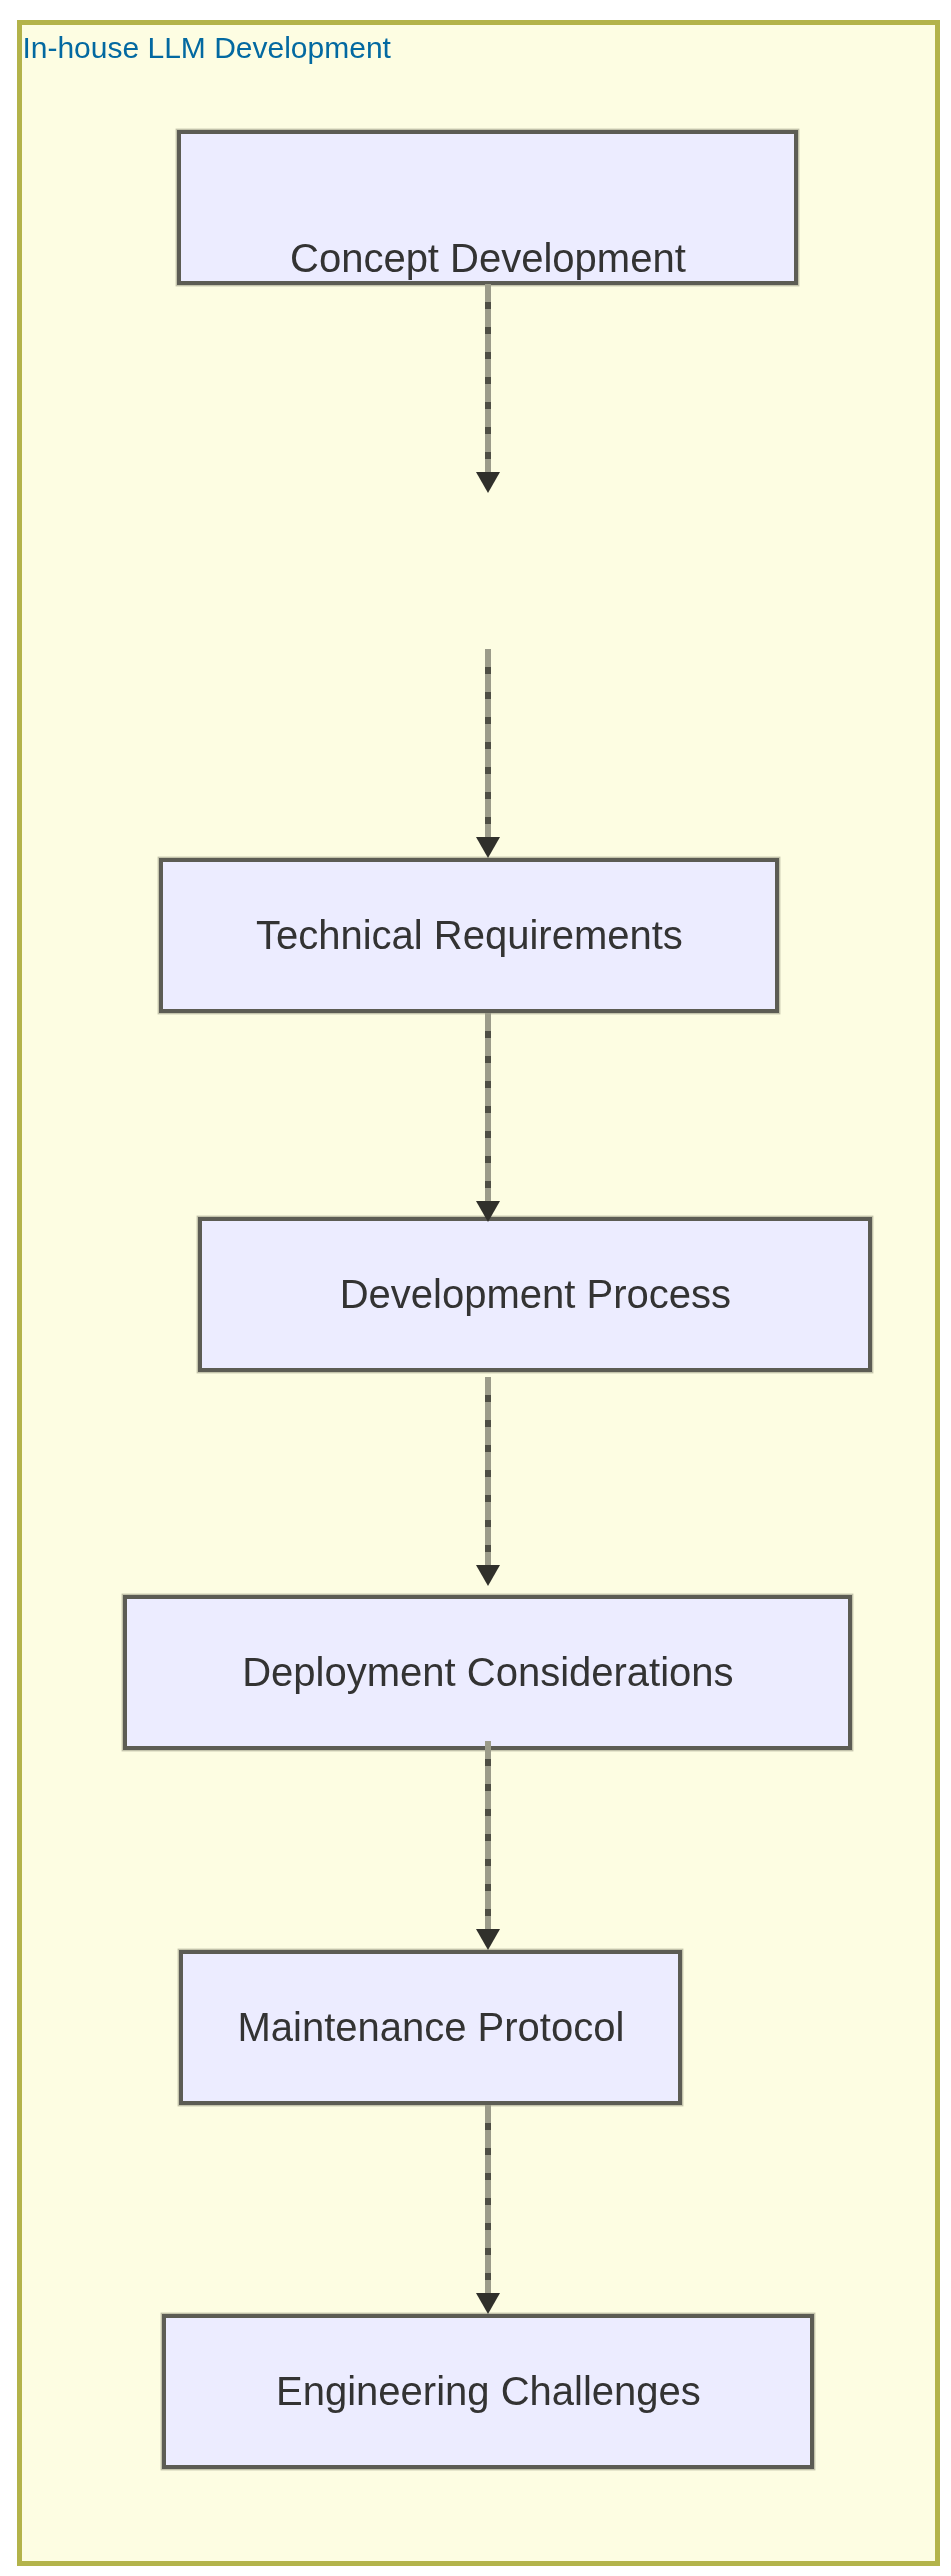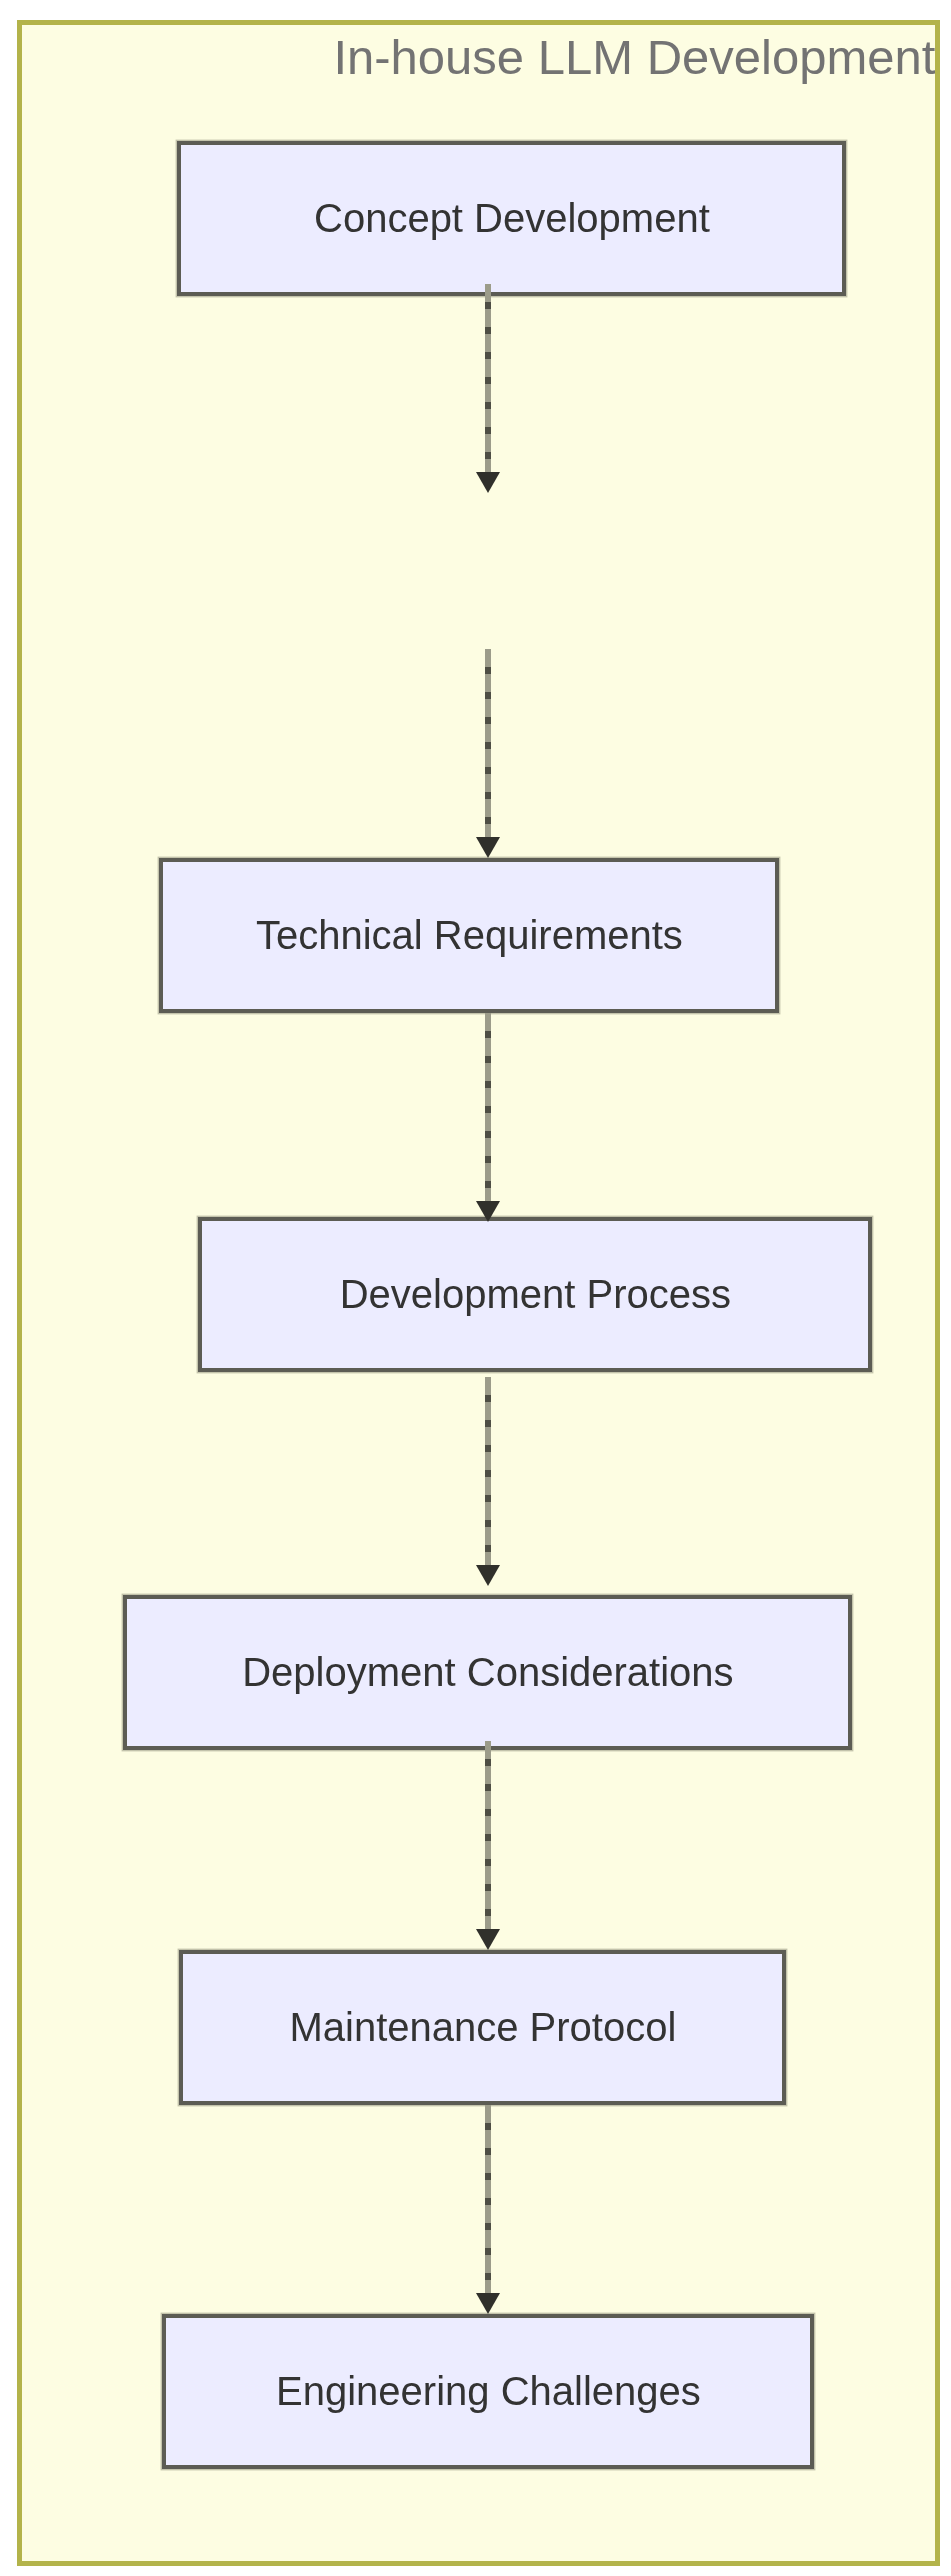--- a/index.html
+++ b/index.html
@@ -19,24 +19,24 @@
     height: 2546px;
     box-sizing: border-box;
     background: #fdfde2;
     border: 5.6px solid #b3b34a;
   }
   .cluster-title {
     position: absolute;
     top: 7px;
     left: 0;
     width: 100%;
-    text-align: right;
-    font-size: 49px;
+    text-align: left;
+    font-size: 30px;
     line-height: 1.05;
-    color: #737373;
+    color: #0369a1;
   }
   .node {
     position: absolute;
     box-sizing: border-box;
     height: 155px;
     background: #ececff;
     border: 4.2px solid #5c5c54;
     box-shadow: 0 0 0 1.4px rgba(85,85,70,0.35);
     display: flex;
     align-items: center;
@@ -73,38 +73,38 @@
   }
 </style>
 </head>
 <body>
 
 <div class="canvas">
   <div class="cluster">
 
     <div class="cluster-title">In-house LLM Development</div>
 
-    <div class="node" style="top:116px; left:155px; width:669px;">
+    <div class="node" style="top:105px; left:155px; width:621px;align-items:flex-end;">
       <span class="node-label">Concept Development</span>
     </div>
 
 
     <div class="node" style="top:833px; left:137px; width:620px;">
       <span class="node-label">Technical Requirements</span>
     </div>
 
     <div class="node" style="top:1192px; left:176px; width:674px;">
       <span class="node-label">Development Process</span>
     </div>
 
     <div class="node" style="top:1561px; left:101px; width:729px;margin-top:9px;">
       <span class="node-label">Deployment Considerations</span>
     </div>
 
-    <div class="node" style="top:1925px; left:157px; width:607px;align-items:center;">
+    <div class="node" style="top:1925px; left:157px; width:503px;align-items:center;">
       <span class="node-label">Maintenance Protocol</span>
     </div>
 
     <div class="node" style="top:2289px; left:140px; width:652px;">
       <span class="node-label">Engineering Challenges</span>
     </div>
 
     <div class="edge" style="top:259px; left:453px;">
       <div class="shaft"></div>
       <div class="head"></div>

